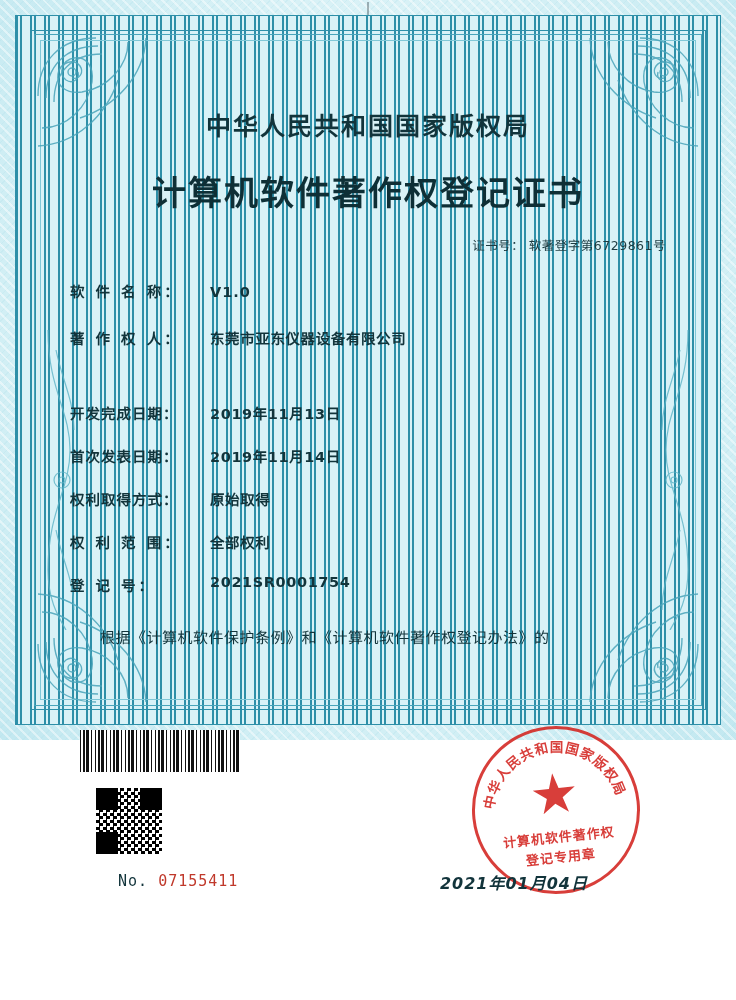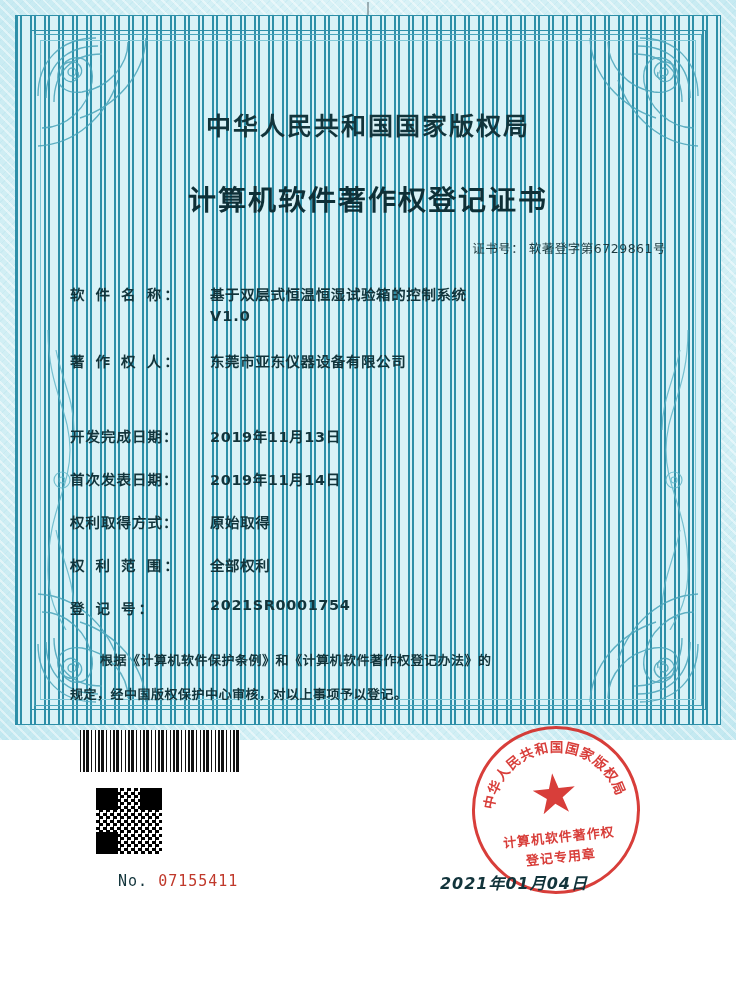--- a/index.html
+++ b/index.html
@@ -121,25 +121,25 @@
     font-family: "DejaVu Serif", "Liberation Serif", serif;
     font-size: 25px;
     letter-spacing: 2px;
     color: #12343b;
     font-weight: 700;
     margin-top: 10px;
   }
   .cert-title {
     text-align: center;
     font-family: "DejaVu Serif", "Liberation Serif", serif;
-    font-size: 28px;
+    font-size: 34px;
     letter-spacing: 2px;
     color: #0e2f36;
     font-weight: 700;
-    margin-top: 36px;
+    margin-top: 24px;
   }
   .cert-no {
     text-align: right;
     font-size: 12.5px;
     color: #1d3b41;
     margin-top: 20px;
     padding-right: 0;
     letter-spacing: .5px;
   }
 
@@ -168,25 +168,25 @@
   }
   .value .v2 { display: block; margin-top: 4px; letter-spacing: 1px; }
 
   .gap-lg { height: 28px; }
   .gap-md { height: 20px; }
 
   .field-block .row { margin-bottom: 22px; }
 
   .statement {
     margin-top: 26px;
-    font-size: 13px;
+    font-size: 15px;
     line-height: 34px;
     color: #12343b;
     letter-spacing: .5px;
-    font-weight: 700;
+    font-weight: 400;
   }
   .statement .indent { text-indent: 30px; display: block; }
 
   
   .codes {
     position: absolute;
     left: 74px;
     top: 730px;
     width: 180px;
   }
@@ -373,21 +373,20 @@
 
     <div class="org-title">中华人民共和国国家版权局</div>
     <div class="cert-title">计算机软件著作权登记证书</div>
     <div class="cert-no">证书号：  软著登字第6729861号</div>
 
     <div class="fields">
 
       <div class="row">
         <div class="label">软 件 名 称：</div>
         <div class="value">
-          <span>基于双层式恒温恒湿试验箱的控制系统</span>
           <span class="v2">V1.0</span>
         </div>
       </div>
 
       <div class="gap-md"></div>
 
       <div class="row">
         <div class="label">著 作 权 人：</div>
         <div class="value">东莞市亚东仪器设备有限公司</div>
       </div>
@@ -415,21 +414,20 @@
         <div class="row">
           <div class="label">登 记 号：</div>
           <div class="value">2021SR0001754</div>
         </div>
       </div>
 
     </div>
 
     <div class="statement">
       <span class="indent">根据《计算机软件保护条例》和《计算机软件著作权登记办法》的</span>
-      <span>规定，经中国版权保护中心审核，对以上事项予以登记。</span>
     </div>
 
   </div>
 
   <div class="codes">
     <div class="barcode"></div>
     <div class="qr"></div>
   </div>
 
   <div class="seal">

